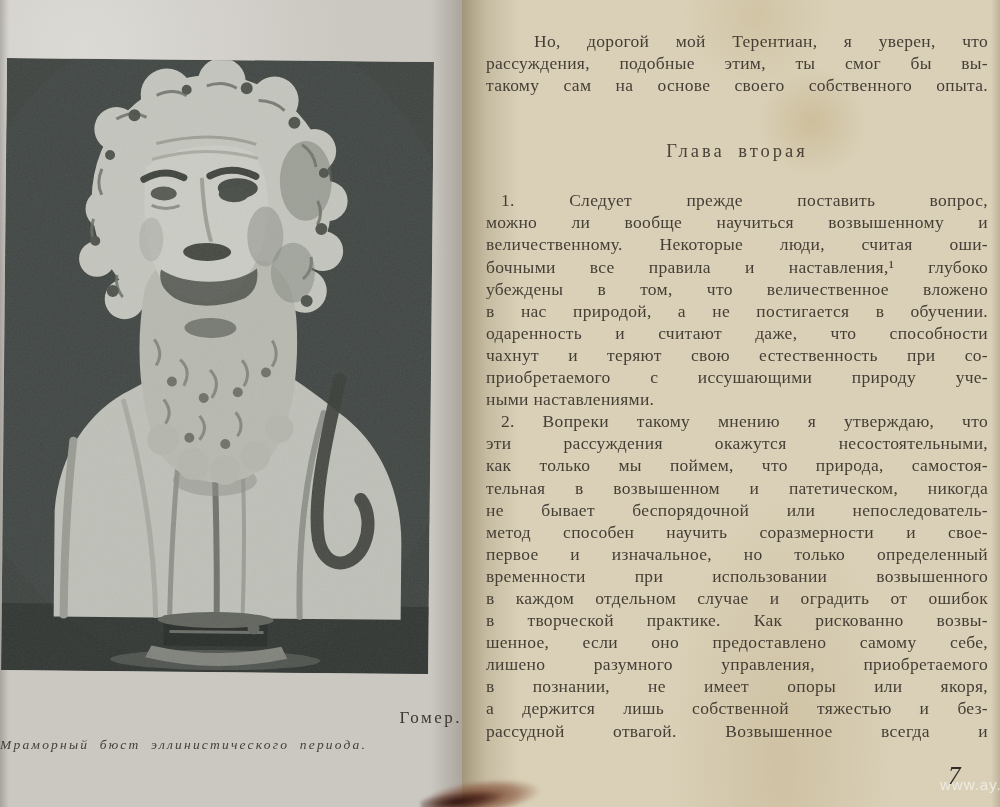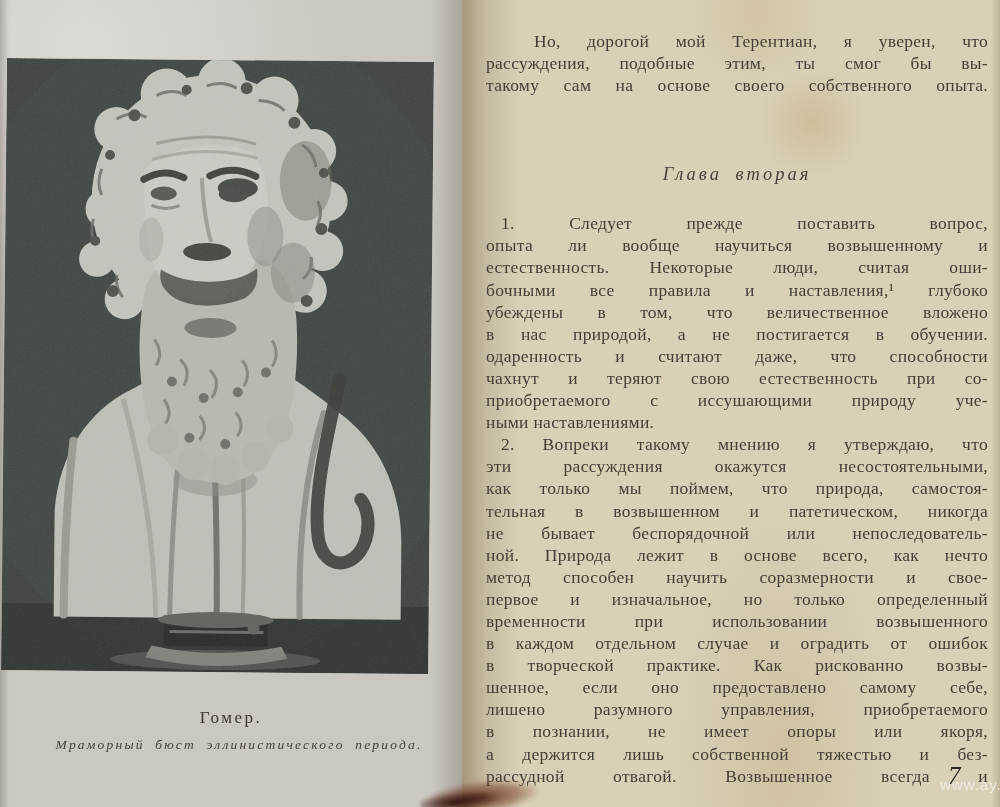--- a/index.html
+++ b/index.html
@@ -27,43 +27,43 @@
       radial-gradient(circle at 295px 15px, rgba(165,125,55,.14), rgba(165,125,55,0) 75px),
       radial-gradient(ellipse at 320px 765px, rgba(150,110,50,.15), rgba(150,110,50,0) 115px),
       #d9d0b7;
   }
   #photo-wrap{
     position:absolute;left:7px;top:58px;width:427px;height:612px;
     transform:rotate(0.55deg);transform-origin:top left;
   }
   #photo-wrap svg{display:block;}
   #caption-title{
-    position:absolute;left:0;top:708px;width:462px;text-align:center;
+    position:absolute;left:0;top:708px;width:462px;text-align:right;
     font-size:17px;letter-spacing:2.5px;color:#3c3831;
   }
   #caption-sub{
-    position:absolute;left:8px;top:737px;width:462px;text-align:center;
+    position:absolute;left:0;top:737px;width:462px;
     font-style:italic;font-size:13.5px;letter-spacing:2.2px;word-spacing:5px;color:#44403a;
   }
   #text-col{
     position:absolute;left:24px;top:0;width:502px;
     color:#453e35;font-size:17.5px;
   }
   .line{
     line-height:22.1px;
     text-align:justify;text-align-last:justify;
     letter-spacing:0.3px;
   }
   .line.short{text-align-last:left;}
   .line.indent{text-indent:15px;}
   #intro{margin-top:30px;}
   #intro .line.indent{text-indent:48px;margin-top:12px;}
   #chapter-heading{
-    margin-top:66px;height:24px;line-height:24px;text-align:center;
-    font-style:italic;font-size:18.5px;letter-spacing:3px;word-spacing:6px;color:#4a433a;
+    margin-top:43px;height:24px;line-height:24px;text-align:center;
+    font-size:18.5px;letter-spacing:3px;word-spacing:6px;color:#4a433a;
   }
   #para1{margin-top:26px;}
   #para2{margin-top:0;}
   #page-num{
     position:absolute;left:486px;top:762px;
     font-size:25px;font-style:italic;color:#2f2b26;
   }
   #watermark{
     position:absolute;left:478px;top:776px;
     font-family:"Liberation Sans", sans-serif;
@@ -221,38 +221,37 @@
     <div id="intro">
         <div class="line indent">Но, дорогой мой Терентиан, я уверен, что</div>
         <div class="line">рассуждения, подобные этим, ты смог бы вы-</div>
         <div class="line">такому сам на основе своего собственного опыта.</div>
       </div>
 
     <div id="chapter-heading">Глава вторая</div>
 
     <div id="para1">
         <div class="line indent">1. Следует прежде поставить вопрос,</div>
-        <div class="line">опыта ли вообще научиться возвышенному и</div>
-        <div class="line">естественность. Некоторые люди, считая оши-</div>
+        <div class="line">можно ли вообще научиться возвышенному и</div>
+        <div class="line">величественному. Некоторые люди, считая оши-</div>
         <div class="line">бочными все правила и наставления,¹ глубоко</div>
         <div class="line">убеждены в том, что величественное вложено</div>
         <div class="line">в нас природой, а не постигается в обучении.</div>
         <div class="line">одаренность и считают даже, что способности</div>
         <div class="line">чахнут и теряют свою естественность при со-</div>
         <div class="line">приобретаемого с иссушающими природу уче-</div>
         <div class="line short">ными наставлениями.</div>
       </div>
 
     <div id="para2">
         <div class="line indent">2. Вопреки такому мнению я утверждаю, что</div>
         <div class="line">эти рассуждения окажутся несостоятельными,</div>
         <div class="line">как только мы поймем, что природа, самостоя-</div>
         <div class="line">тельная в возвышенном и патетическом, никогда</div>
         <div class="line">не бывает беспорядочной или непоследователь-</div>
-        <div class="line">ной. Природа лежит в основе всего, как нечто</div>
         <div class="line">метод способен научить соразмерности и свое-</div>
         <div class="line">первое и изначальное, но только определенный</div>
         <div class="line">временности при использовании возвышенного</div>
         <div class="line">в каждом отдельном случае и оградить от ошибок</div>
         <div class="line">в творческой практике. Как рискованно возвы-</div>
         <div class="line">шенное, если оно предоставлено самому себе,</div>
         <div class="line">лишено разумного управления, приобретаемого</div>
         <div class="line">в познании, не имеет опоры или якоря,</div>
         <div class="line">а держится лишь собственной тяжестью и без-</div>
         <div class="line">рассудной отвагой. Возвышенное всегда и</div>

